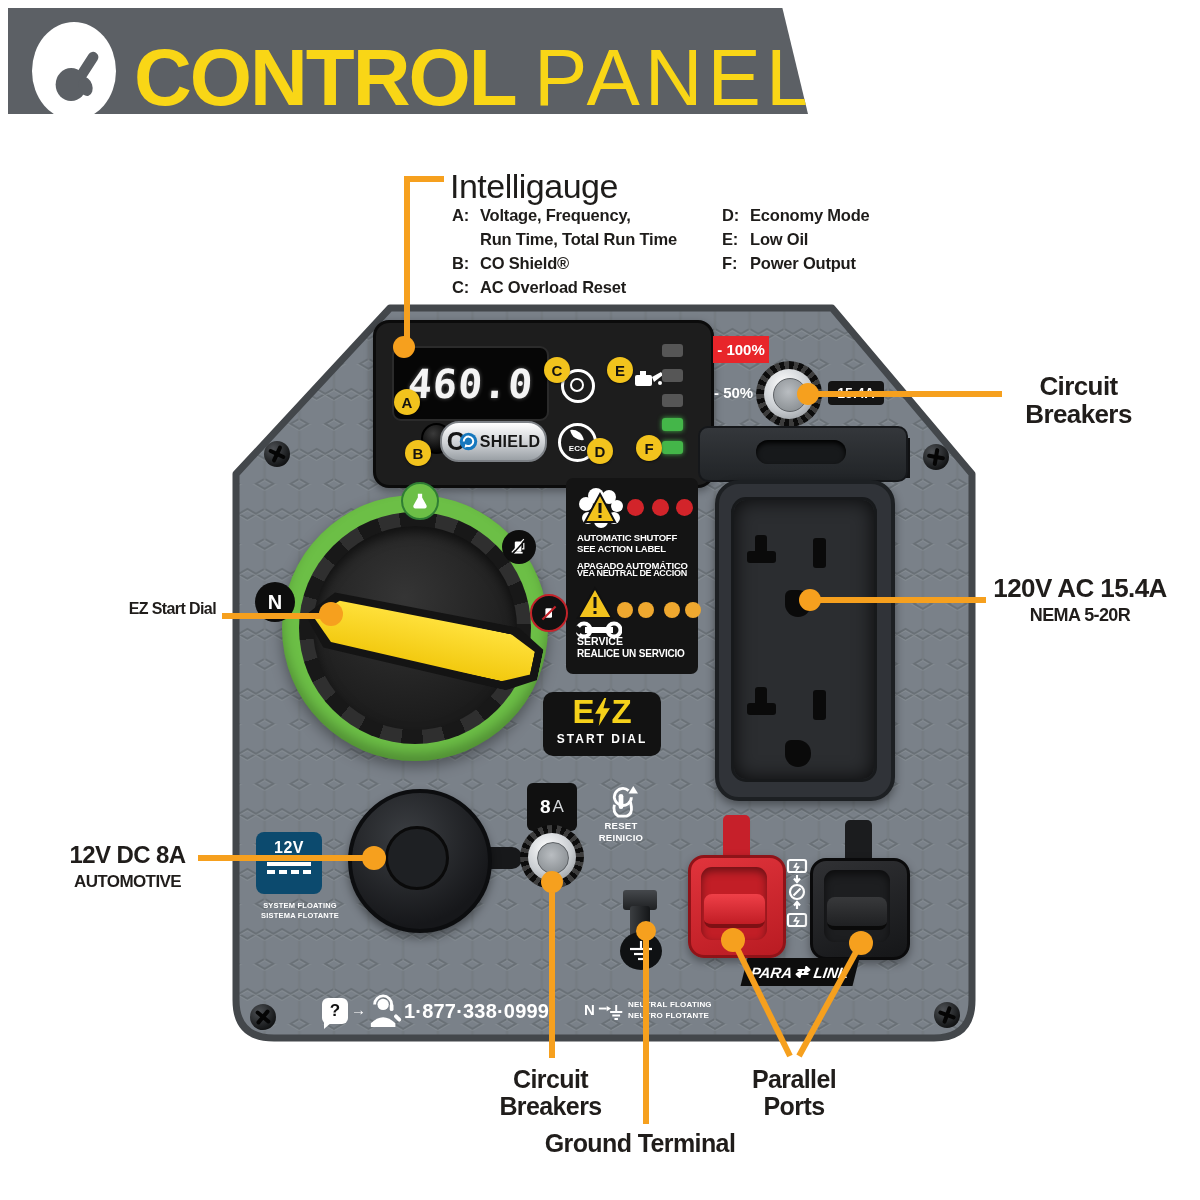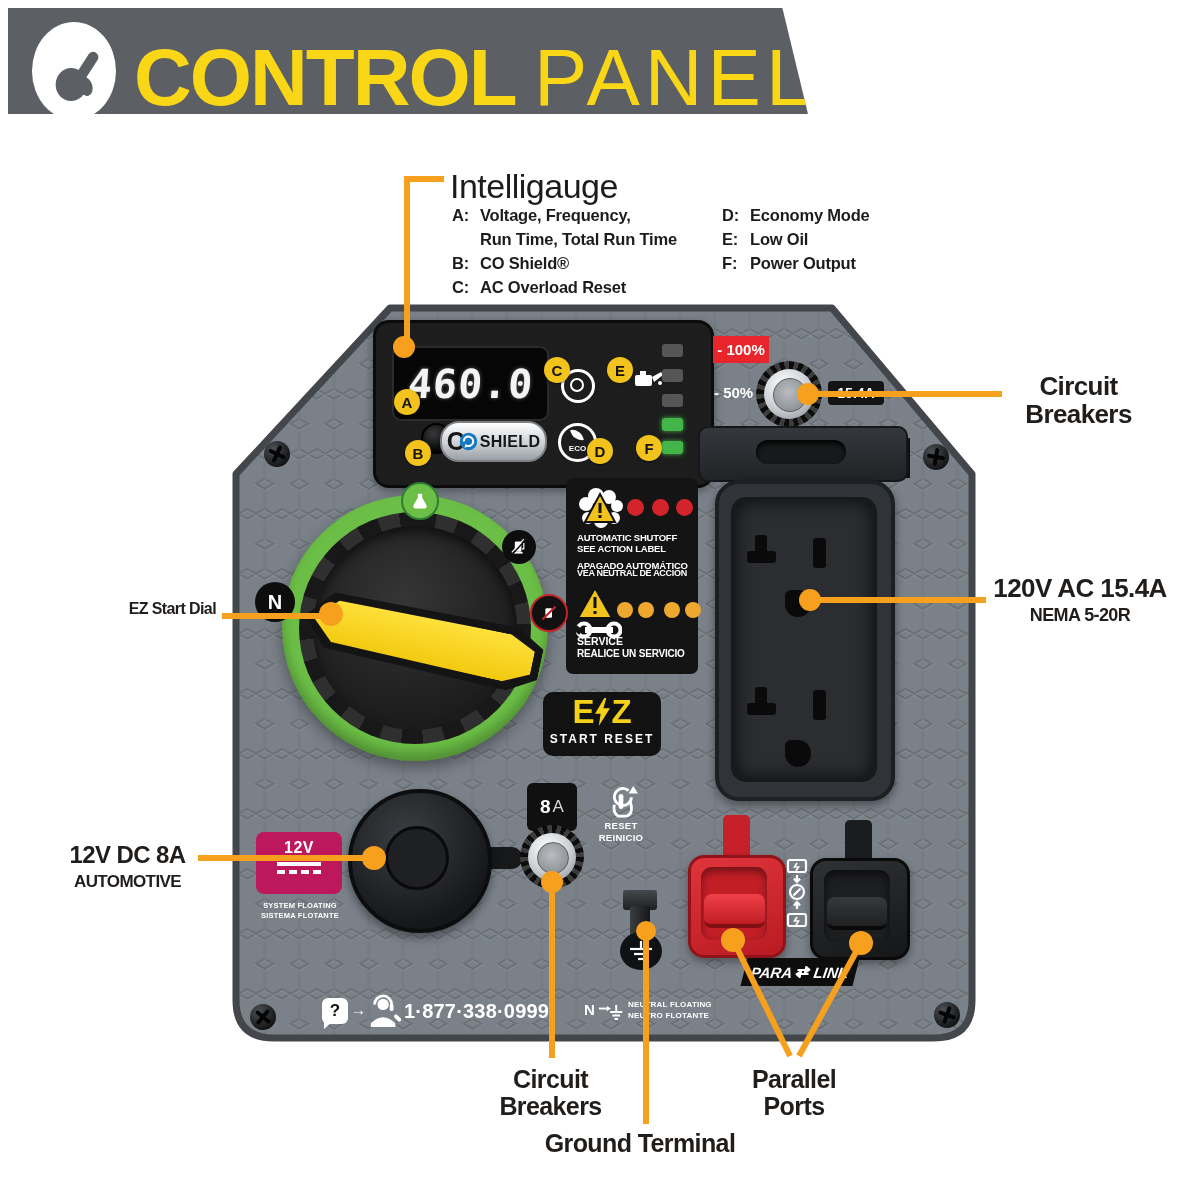--- a/index.html
+++ b/index.html
@@ -266,24 +266,24 @@
   </div>
 
   <div class="abs" style="left:543px;top:692px;width:118px;height:64px;background:#121212;border-radius:10px;">
     <div class="f" style="height:40px;gap:1px;">
       <span style="font-size:33px;font-weight:900;color:#F5D11A;">E</span>
       <svg width="15" height="28" viewBox="0 0 16 30">
           <polygon points="10,0 0,17 6,17 4,30 16,11 9,11 12,0" fill="#F5D11A"></polygon>
         </svg>
       <span style="font-size:33px;font-weight:900;color:#F5D11A;">Z</span>
     </div>
-    <div style="text-align:center;font-size:12px;font-weight:700;color:#fff;letter-spacing:2px;">START RESET</div>
-  </div>
-
-  <div class="abs" style="left:256px;top:832px;width:86px;height:62px;background:#be185d;border-radius:8px;">
+    <div style="text-align:center;font-size:12px;font-weight:700;color:#fff;letter-spacing:2px;">START DIAL</div>
+  </div>
+
+  <div class="abs" style="left:256px;top:832px;width:66px;height:62px;background:#0c4a6e;border-radius:8px;">
     <div style="text-align:center;margin-top:7px;font-size:16px;font-weight:900;color:#fff;letter-spacing:0.5px;">12V</div>
     <div style="width:44px;margin:5px auto 0;border-top:4px solid #fff;"></div>
     <div style="width:44px;margin:4px auto 0;border-top:4px dashed #fff;"></div>
   </div>
   <div class="abs" style="left:250px;top:901px;width:100px;text-align:center;color:#fff;font-weight:800;font-size:7.5px;line-height:10px;letter-spacing:0.2px;">
     <div>SYSTEM FLOATING</div>
     <div>SISTEMA FLOTANTE</div>
   </div>
   <div class="abs" style="left:470px;top:847px;width:52px;height:22px;background:#17181a;border-radius:10px;"></div>
   <div class="abs" style="left:348px;top:789px;width:136px;height:136px;border-radius:50%;background:radial-gradient(circle at 40% 32%,#3b3e42,#16171a 72%);border:4px solid #0c0d0f;box-shadow:0 5px 10px rgba(0,0,0,.4);"></div>

